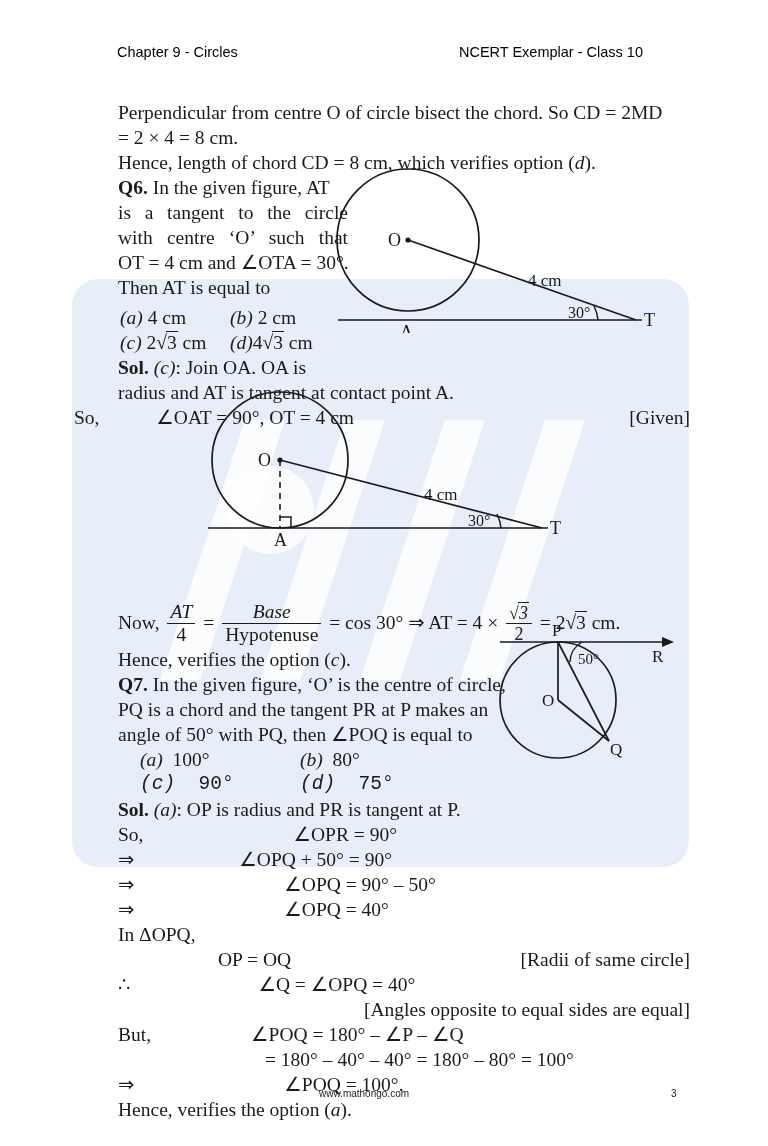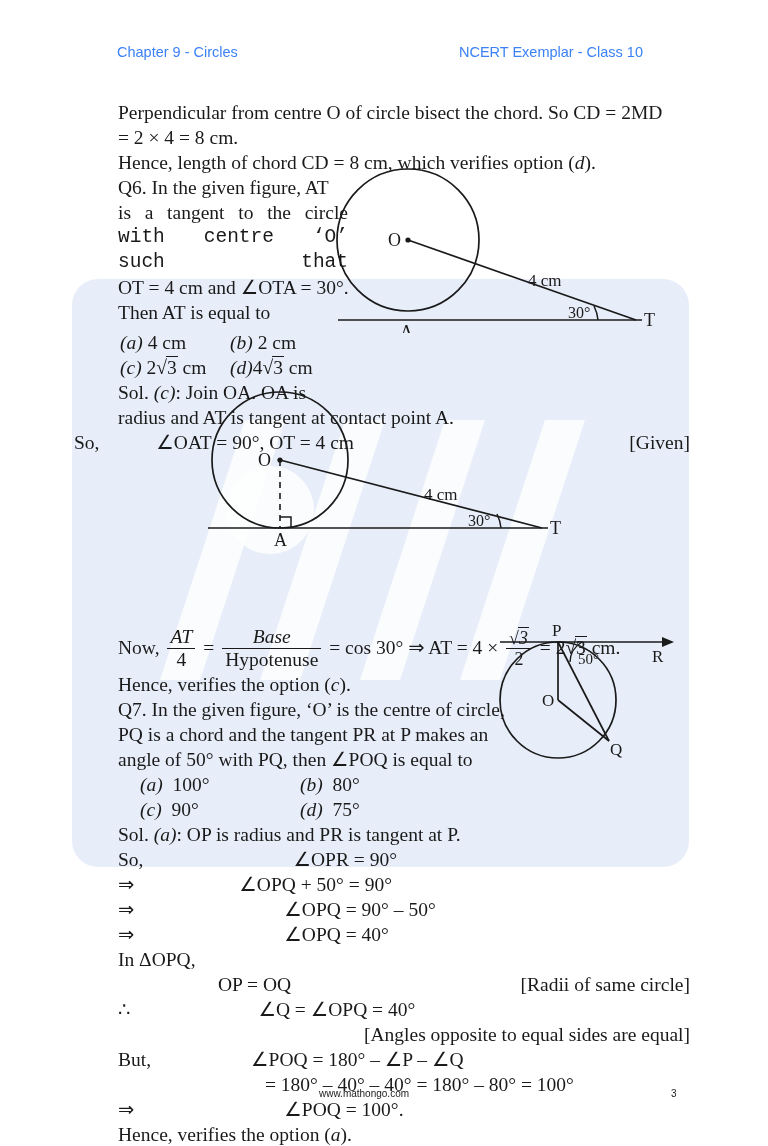--- a/index.html
+++ b/index.html
@@ -47,42 +47,42 @@
 
   
   #header {
     position: absolute;
     left: 0; right: 0;
     top: 44px;
     height: 22px;
     z-index: 3;
     font-family: "Liberation Sans", sans-serif;
     font-size: 14.5px;
-    color: #3b82f6;
+    color: #000000;
   }
   #header .h-left  { position: absolute; left: 117px; top: 0; }
   #header .h-right { position: absolute; left: 459px; top: 0; }
 
   
   #content {
     position: absolute;
     left: 0; right: 0;
     top: 100px;
     z-index: 3;
     font-size: 19.5px;
     line-height: 25px;
   }
   .line {
     position: relative;
     padding-left: 118px;
     padding-right: 78px;
     white-space: nowrap;
   }
   .it { font-style: italic; }
-  .bd { font-weight: normal; text-align: center; }
+  .bd { font-weight: bold; text-align: center; }
 
   
   .opt-row { padding-left: 120px; }
   .opt-a { display: inline-block; width: 110px; }
   .opt-c { display: inline-block; width: 110px; }
 
   
   .with-note { display: flex; padding-left: 74px; padding-right: 78px; }
   .with-note .body { flex: 0 0 auto; }
   .with-note .note { margin-left: auto; }
@@ -237,21 +237,21 @@
     </div>
 
     <div class="line">
       <span class="bd">Q6.</span>
       <span>In the given figure, AT</span>
     </div>
     <div class="line">
       <span style="display:inline-block;width:230px;text-align:justify;text-align-last:justify;white-space:normal;">is a tangent to the circle</span>
     </div>
     <div class="line">
-      <span style="display:inline-block;width:230px;text-align:justify;text-align-last:justify;white-space:normal;font-family:Liberation Mono, monospace;">with centre ‘O’ such that</span>
+      <span style="display:inline-block;width:230px;text-align:justify;text-align-last:justify;white-space:normal;">with centre ‘O’ such that</span>
     </div>
     <div class="line">OT = 4 cm and ∠OTA = 30°.</div>
     <div class="line">Then AT is equal to</div>
 
     <div class="line opt-row" style="margin-top:5px;">
       <span class="opt-a"><span class="it">(a)</span>&nbsp;<span>4 cm</span></span><span><span class="it">(b)</span>&nbsp;<span>2 cm</span></span>
     </div>
     <div class="line opt-row">
       <span class="opt-c"><span class="it">(c)</span>&nbsp;2<span class="sqrt"><span class="rad">√</span><span class="rnd">3</span></span> cm</span><span><span class="it">(d)</span>4<span class="sqrt"><span class="rad">√</span><span class="rnd">3</span></span> cm</span>
     </div>
@@ -301,21 +301,21 @@
     <div class="line">
       <span class="bd">Q7.</span>
       <span>In the given figure, ‘O’ is the centre of circle,</span>
     </div>
     <div class="line">PQ is a chord and the tangent PR at P makes an</div>
     <div class="line">angle of 50° with PQ, then ∠POQ is equal to</div>
 
     <div class="line" style="padding-left:140px;">
       <span style="display:inline-block;width:160px;"><span class="it">(a)</span>&nbsp;&nbsp;<span>100°</span></span><span><span class="it">(b)</span>&nbsp;&nbsp;<span>80°</span></span>
     </div>
-    <div class="line" style="padding-left:140px;">
+    <div class="line" style="padding-left:140px;font-family:Liberation Mono, monospace;">
       <span style="display:inline-block;width:160px;"><span class="it">(c)</span>&nbsp;&nbsp;<span>90°</span></span><span><span class="it">(d)</span>&nbsp;&nbsp;<span>75°</span></span>
     </div>
 
     <div class="line">
       <span class="bd">Sol.</span>
       <span class="it">(a)</span><span>: OP is radius and PR is tangent at P.</span>
     </div>
 
     <div class="line">
       <span>So,</span><span style="display:inline-block;width:150px;"></span><span>∠OPR = 90°</span>

